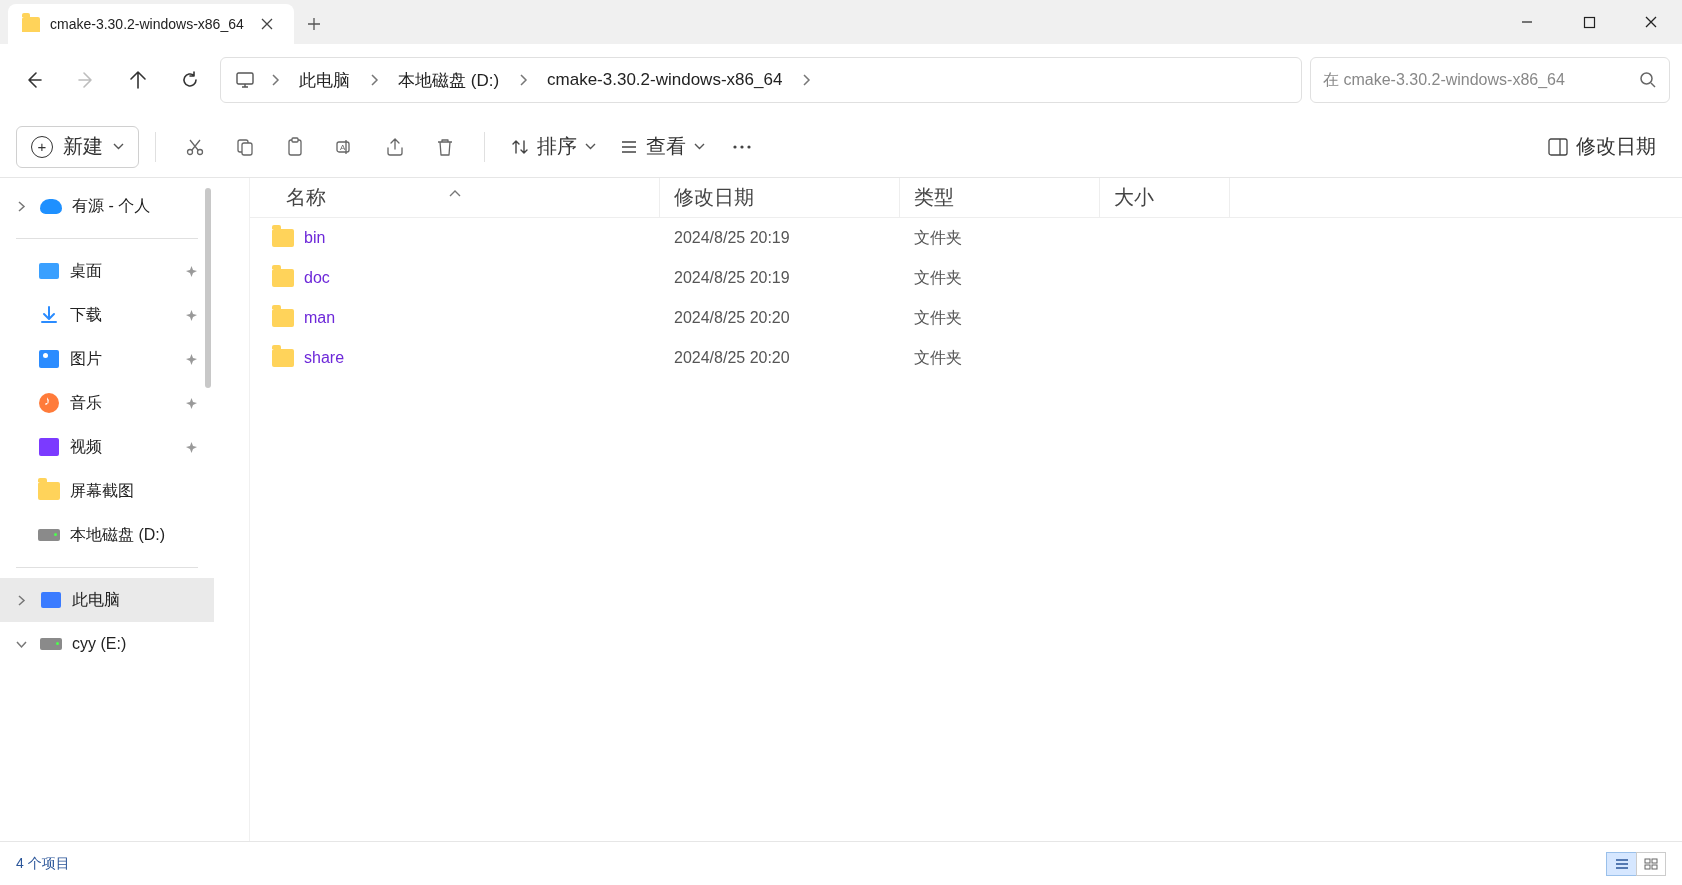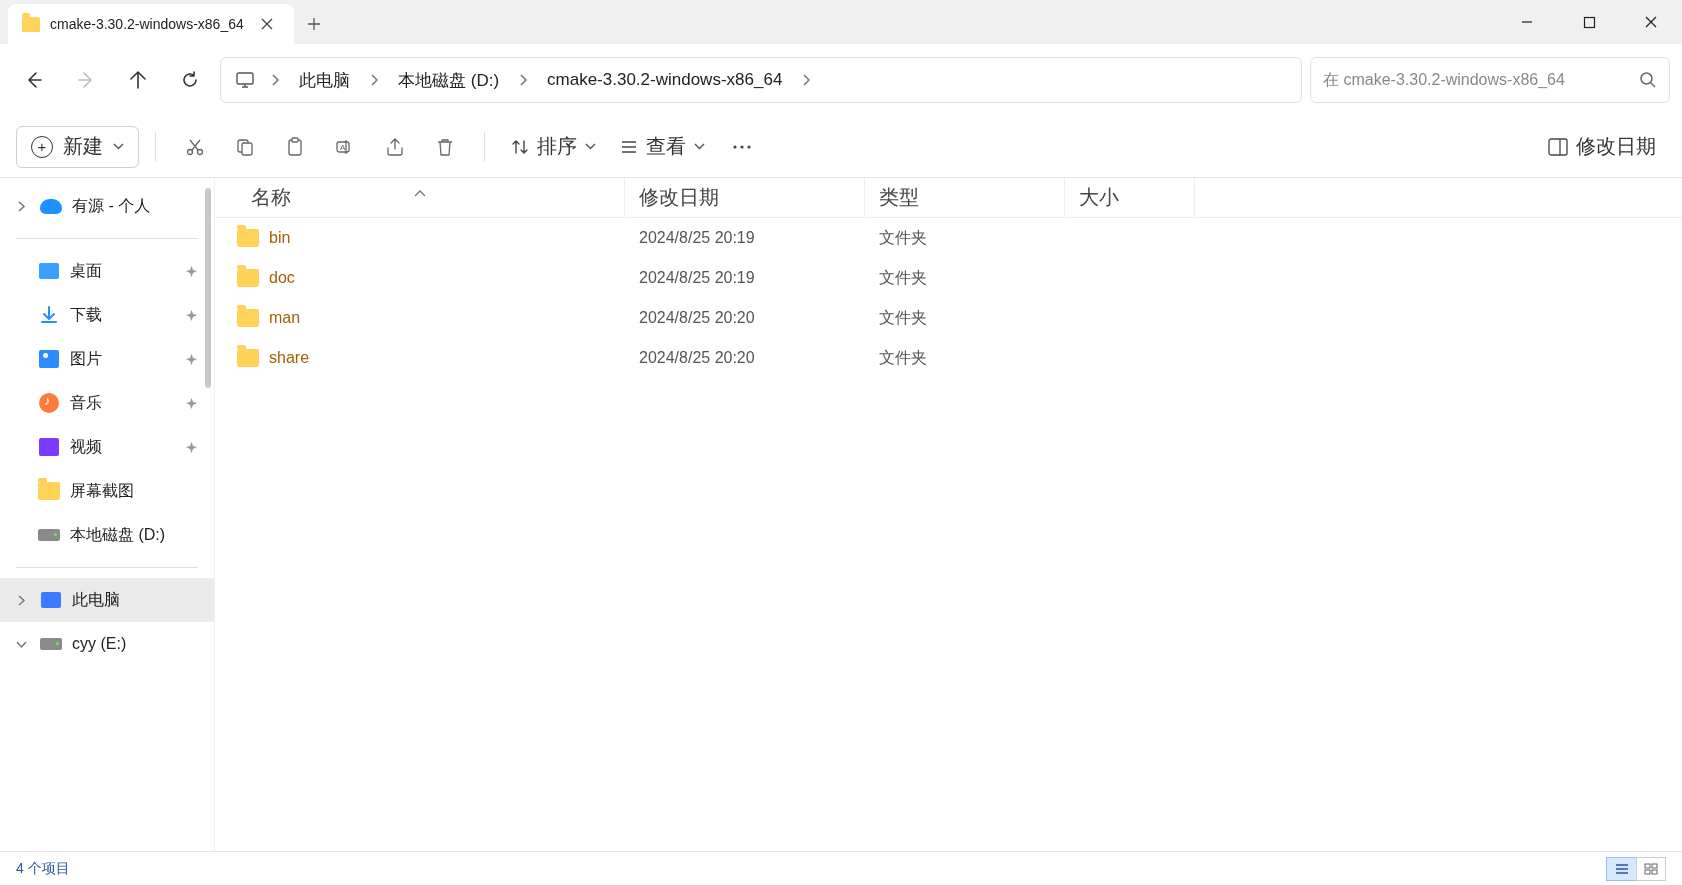--- a/index.html
+++ b/index.html
@@ -31,21 +31,21 @@
 
 .toolbar { height: 62px; background: #fff; display: flex; align-items: center; padding: 0 16px; gap: 4px; border-bottom: 1px solid #e6e6e6; }
 .tb-btn { height: 42px; padding: 0 10px; display: flex; align-items: center; gap: 8px; border-radius: 6px; cursor: pointer; color: #555; }
 .tb-btn.icon-only { width: 46px; justify-content: center; padding: 0; }
 .tb-new { border: 1px solid #d0d0d0; padding: 0 14px; gap: 10px; height: 42px; }
 .tb-sep { width: 1px; height: 30px; background: #e0e0e0; margin: 0 12px; }
 .tb-label { font-size: 20px; color: #333; }
 .tb-right { margin-left: auto; display: flex; align-items: center; gap: 8px; }
 
 
-.main { flex: 1; display: flex; overflow: hidden; }
+.main { flex: 1; display: flex; overflow: hidden; gap: 35px; }
 
 
 .sidebar { width: 214px; display: flex; flex-direction: column; padding-top: 6px; position: relative; }
 .sb-scroll { position: absolute; right: 0; top: 0; width: 12px; height: 400px; display: flex; align-items: flex-start; }
 .sb-thumb { width: 6px; height: 200px; background: #c8c8c8; border-radius: 3px; margin-left: 3px; margin-top: 10px; }
 .sb-item { display: flex; align-items: center; height: 44px; padding: 0 14px 0 12px; gap: 10px; cursor: pointer; }
 .sb-item.selected { background: #eaeaea; }
 .sb-exp { width: 18px; height: 18px; display: flex; align-items: center; justify-content: center; color: #777; }
 .sb-icon { width: 22px; height: 22px; display: flex; align-items: center; justify-content: center; }
 .sb-label { flex: 1; font-size: 16px; color: #222; white-space: nowrap; overflow: hidden; }
@@ -58,30 +58,30 @@
 .cols { display: flex; height: 40px; border-bottom: 1px solid #eee; align-items: center; }
 .col { padding: 0 14px; font-size: 20px; color: #444; display: flex; align-items: center; gap: 6px; border-right: 1px solid #eee; height: 100%; cursor: pointer; }
 .col.name { width: 410px; padding-left: 36px; }
 .col.date { width: 240px; }
 .col.type { width: 200px; }
 .col.size { width: 130px; }
 .sort-arrow { position: absolute; top: 1px; left: 50%; transform: translateX(-50%); color: #777; }
 .col.name { position: relative; }
 
 .row { display: flex; align-items: center; height: 40px; cursor: pointer; }
-.cell { padding: 0 14px; font-size: 16px; color: #a16207; }
+.cell { padding: 0 14px; font-size: 16px; color: #6d28d9; }
 .cell.name { width: 410px; display: flex; align-items: center; gap: 10px; padding-left: 22px; }
 .cell.date { width: 240px; color: #555; }
 .cell.type { width: 200px; color: #555; }
 .cell.size { width: 130px; color: #555; }
 .folder-icon { width: 22px; height: 18px; background: #ffd35a; border-radius: 2px; position: relative; }
 .folder-icon::before { content: ""; position: absolute; top: -4px; left: 0; width: 9px; height: 4px; background: #ffd35a; border-radius: 2px 2px 0 0; }
 
 
-.status { height: 34px; border-top: 1px solid #e6e6e6; display: flex; align-items: center; padding: 0 16px; font-size: 14px; color: #2a5599; }
+.status { height: 44px; border-top: 1px solid #e6e6e6; display: flex; align-items: center; padding: 0 16px; font-size: 14px; color: #2a5599; }
 .status-right { margin-left: auto; display: flex; gap: 0; }
 .view-toggle { width: 30px; height: 24px; border: 1px solid #ccc; display: flex; align-items: center; justify-content: center; cursor: pointer; }
 .view-toggle.active { background: #d6e7ff; border-color: #9ac0ea; }
 .view-toggle:first-child { border-right: none; }
 
 .plus-circ { width: 22px; height: 22px; border: 1.5px solid #333; border-radius: 50%; display: flex; align-items: center; justify-content: center; font-size: 15px; line-height: 1; color: #333; }
 
 
 .ico-desktop { width: 20px; height: 16px; background: #3aa0ff; border-radius: 2px; }
 .ico-doc { width: 16px; height: 20px; background: #b9c6e4; border-radius: 2px; position: relative; }

